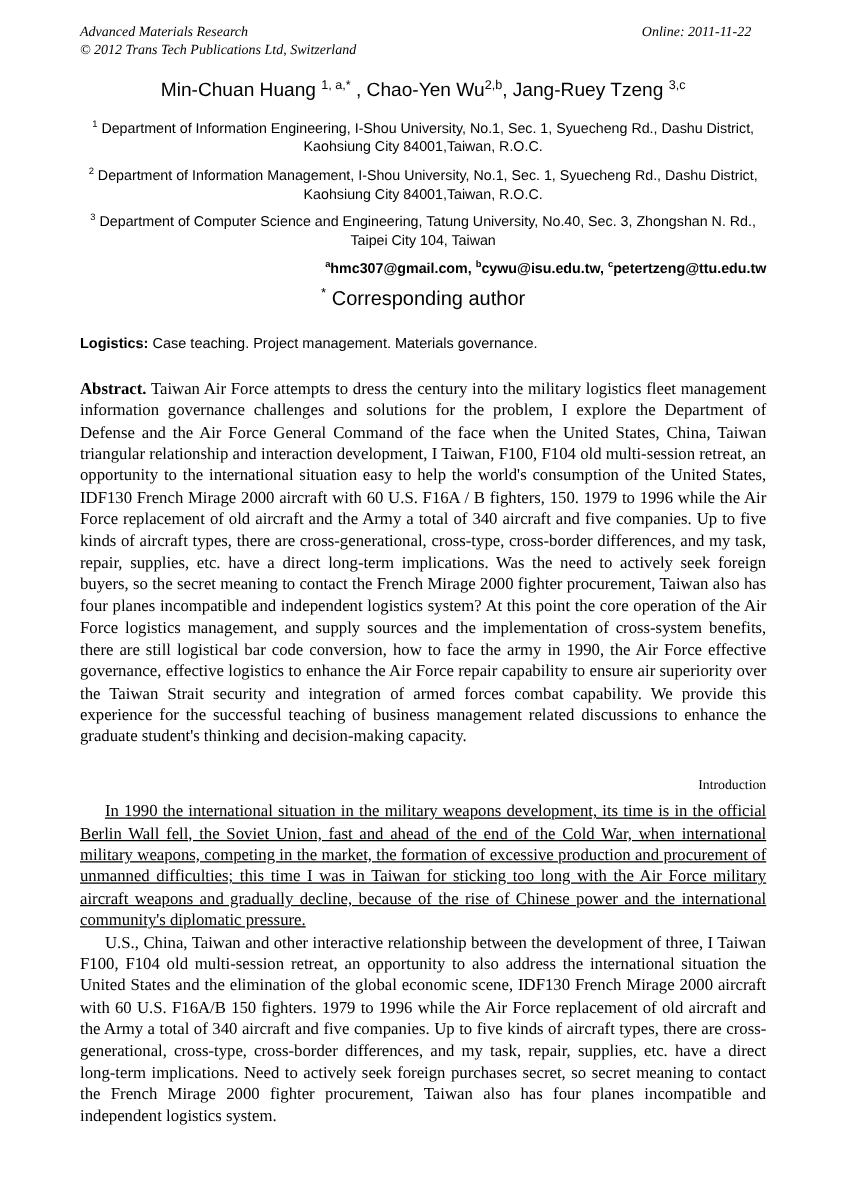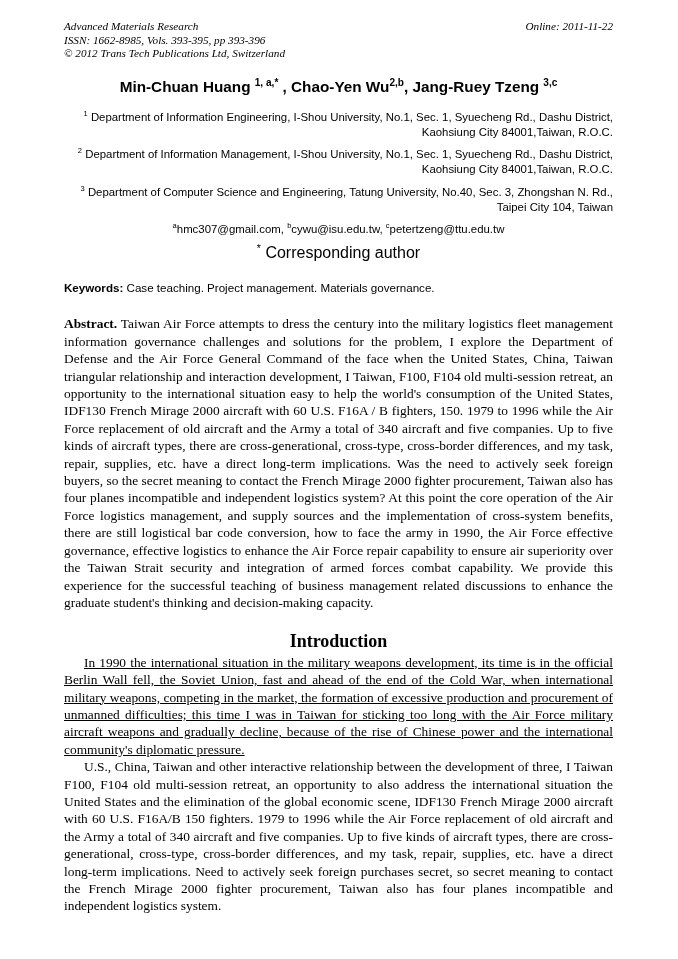--- a/index.html
+++ b/index.html
@@ -28,21 +28,21 @@
     position: relative;
     font-family: "Liberation Serif", serif;
     font-style: italic;
     font-size: 11.2px;
     line-height: 13.6px;
     margin: 0 0 16px 0;
   }
   .journal-header .left { display: block; }
   .journal-header .online-date {
     position: absolute;
-    right: 0;
+    right: 12px;
     top: 0;
     white-space: nowrap;
   }
 
   
   .paper-title {
     font-family: "Liberation Sans", sans-serif;
     font-weight: bold;
     font-size: 15.2px;
     line-height: 20px;
@@ -50,48 +50,49 @@
     margin: 6px 0 0 0;
   }
 
   
   .authors {
     font-family: "Liberation Sans", sans-serif;
     font-size: 15.3px;
     line-height: 20px;
     text-align: center;
     margin: 13px 0 0 0;
-    font-weight: bold;
+    font-weight: normal;
   }
   .authors sup,
   .affil sup,
   .emails sup,
   .corr sup {
     font-size: 0.66em;
     vertical-align: super;
     line-height: 0;
   }
 
   
   .affil-block { margin-top: 13px; }
   .affil {
     font-family: "Liberation Sans", sans-serif;
     font-size: 11.4px;
     line-height: 15.2px;
-    text-align: right;
+    text-align: center;
     margin: 0 0 7px 0;
   }
   .affil:last-child { margin-bottom: 0; }
 
   .emails {
     font-family: "Liberation Sans", sans-serif;
     font-size: 11.4px;
     line-height: 15.2px;
-    text-align: center;
+    text-align: right;
     margin: 7px 0 0 0;
+    font-weight: bold;
   }
   .corr {
     font-family: "Liberation Sans", sans-serif;
     font-size: 16px;
     line-height: 15.2px;
     text-align: center;
     margin: 8px 0 0 0;
   }
 
   
@@ -111,25 +112,25 @@
     line-height: 17.4px;
     text-align: justify;
     margin: 20px 0 0 0;
     hyphens: none;
   }
   .abstract .ab-label { font-weight: bold; margin-top: 44px; }
 
   
   .section-heading {
     font-family: "Liberation Serif", serif;
-    font-weight: bold;
-    font-size: 18px;
+    font-weight: normal;
+    font-size: 11px;
     line-height: 17.4px;
     margin: 22px 0 0 0;
-    text-align: center;
+    text-align: right;
   }
 
   
   .body-par {
     font-family: "Liberation Serif", serif;
     font-size: 13.4px;
     line-height: 17.4px;
     text-align: justify;
     margin: 0;
     text-indent: 20px;
@@ -137,41 +138,40 @@
   }
   .body-par.first { margin-top: 3px; text-decoration: underline; }
 </style>
 </head>
 <body>
 
 <div class="page">
 
   <div class="journal-header">
     <span class="left">Advanced Materials Research</span>
-    <span class="left">ISSN: 1662-8985, Vols. 393-395, pp 393-396</span>
     <span class="left">© 2012 Trans Tech Publications Ltd, Switzerland</span>
     <span class="online-date">Online: 2011-11-22</span>
   </div>
 
 
   <div class="authors">
     <span><span>Min-Chuan Huang</span>&nbsp;<sup>1, a,*</sup></span><span>&nbsp;, </span><span><span>Chao-Yen Wu</span><sup>2,b</sup></span><span>, </span><span><span>Jang-Ruey Tzeng</span>&nbsp;<sup>3,c</sup></span>
   </div>
 
   <div class="affil-block">
     <p class="affil"><sup>1</sup>&nbsp;<span>Department of Information Engineering, I-Shou University, No.1, Sec. 1, Syuecheng Rd., Dashu District, Kaohsiung City 84001,Taiwan, R.O.C.</span></p>
     <p class="affil"><sup>2</sup>&nbsp;<span>Department of Information Management, I-Shou University, No.1, Sec. 1, Syuecheng Rd., Dashu District, Kaohsiung City 84001,Taiwan, R.O.C.</span></p>
     <p class="affil"><sup>3</sup>&nbsp;<span>Department of Computer Science and Engineering, Tatung University, No.40, Sec. 3, Zhongshan N. Rd., Taipei City 104, Taiwan</span></p>
   </div>
 
   <p class="emails"><sup>a</sup><span>hmc307@gmail.com</span><span>, </span><sup>b</sup><span>cywu@isu.edu.tw</span><span>, </span><sup>c</sup><span>petertzeng@ttu.edu.tw</span></p>
 
   <p class="corr"><sup>*</sup>&nbsp;<span>Corresponding author</span></p>
 
-  <p class="keywords"><span class="kw-label">Keywords:</span> <span>Case teaching. Project management. Materials governance.</span></p>
+  <p class="keywords"><span class="kw-label">Logistics:</span> <span>Case teaching. Project management. Materials governance.</span></p>
 
   <p class="abstract"><span class="ab-label">Abstract.</span> <span>Taiwan Air Force attempts to dress the century into the military logistics fleet management information governance challenges and solutions for the problem, I explore the Department of Defense and the Air Force General Command of the face when the United States, China, Taiwan triangular relationship and interaction development, I Taiwan, F100, F104 old multi-session retreat, an opportunity to the international situation easy to help the world's consumption of the United States, IDF130 French Mirage 2000 aircraft with 60 U.S. F16A / B fighters, 150. 1979 to 1996 while the Air Force replacement of old aircraft and the Army a total of 340 aircraft and five companies. Up to five kinds of aircraft types, there are cross-generational, cross-type, cross-border differences, and my task, repair, supplies, etc. have a direct long-term implications. Was the need to actively seek foreign buyers, so the secret meaning to contact the French Mirage 2000 fighter procurement, Taiwan also has four planes incompatible and independent logistics system? At this point the core operation of the Air Force logistics management, and supply sources and the implementation of cross-system benefits, there are still logistical bar code conversion, how to face the army in 1990, the Air Force effective governance, effective logistics to enhance the Air Force repair capability to ensure air superiority over the Taiwan Strait security and integration of armed forces combat capability. We provide this experience for the successful teaching of business management related discussions to enhance the graduate student's thinking and decision-making capacity.</span></p>
 
   <h2 class="section-heading">Introduction</h2>
   <p class="body-par first">In 1990 the international situation in the military weapons development, its time is in the official Berlin Wall fell, the Soviet Union, fast and ahead of the end of the Cold War, when international military weapons, competing in the market, the formation of excessive production and procurement of unmanned difficulties; this time I was in Taiwan for sticking too long with the Air Force military aircraft weapons and gradually decline, because of the rise of Chinese power and the international community's diplomatic pressure.</p>
   <p class="body-par">U.S., China, Taiwan and other interactive relationship between the development of three, I Taiwan F100, F104 old multi-session retreat, an opportunity to also address the international situation the United States and the elimination of the global economic scene, IDF130 French Mirage 2000 aircraft with 60 U.S. F16A/B 150 fighters. 1979 to 1996 while the Air Force replacement of old aircraft and the Army a total of 340 aircraft and five companies. Up to five kinds of aircraft types, there are cross-generational, cross-type, cross-border differences, and my task, repair, supplies, etc. have a direct long-term implications. Need to actively seek foreign purchases secret, so secret meaning to contact the French Mirage 2000 fighter procurement, Taiwan also has four planes incompatible and independent logistics system.</p>
 
 </div>
 
 </body></html>

